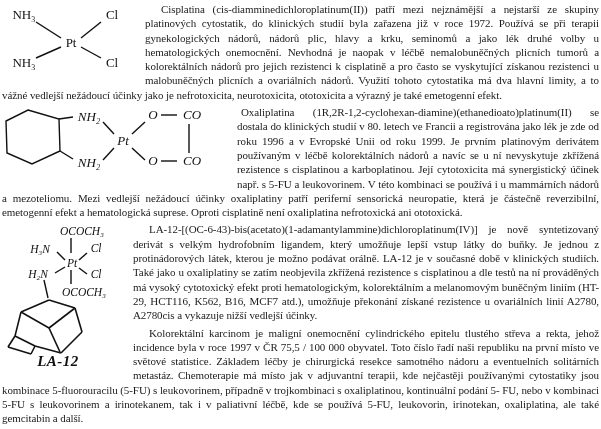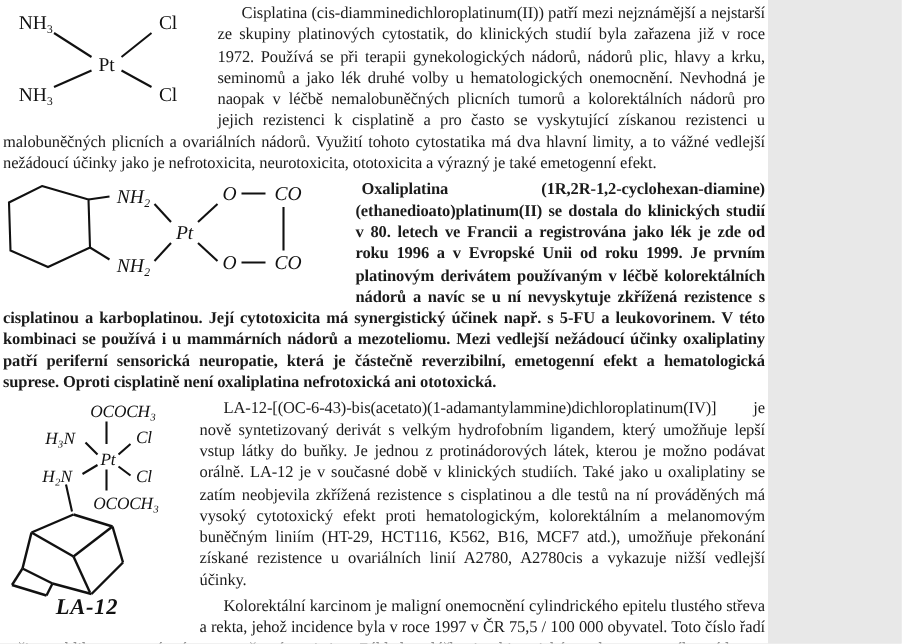--- a/index.html
+++ b/index.html
@@ -1,36 +1,36 @@
 <!DOCTYPE html>
 <html><head>
 <meta charset="utf-8">
 <style>
   html, body { margin: 0; padding: 0; background: #e8e8e8; }
   .page {
     position: relative;
-    width: 512px;
+    width: 601px;
     height: 429px;
     margin: 0;
     background: #ffffff;
     color: #1b1b1b;
     font-family: "Liberation Serif", "DejaVu Serif", serif;
     font-size: 11px;
     line-height: 14.3px;
     letter-spacing: -0.08px;
     text-align: justify;
     box-sizing: border-box;
     padding: 2px 2px 0 2px;
     overflow: hidden;
   }
   .para {
     margin: 0 0 3px 0;
     text-indent: 16px;
   }
-  .para.no-indent { text-indent: 4px; font-weight: bold; }
+  .para.no-indent { text-indent: 4px; }
   .struct { float: left; }
   .struct-cisplatin   { width: 138px; height: 70px;  margin: 0 5px 2px 0; }
   .struct-oxaliplatin { width: 231px; height: 70px;  margin: 0 4px 2px 0; font-style: italic; }
   .struct-la12        { width: 127px; height: 150px; margin: 0 4px 2px 0; font-style: italic; }
   svg { display: block; }
   svg text {
     font-family: "Liberation Serif", "DejaVu Serif", serif;
     fill: #111111;
     font-size: 13px;
   }

